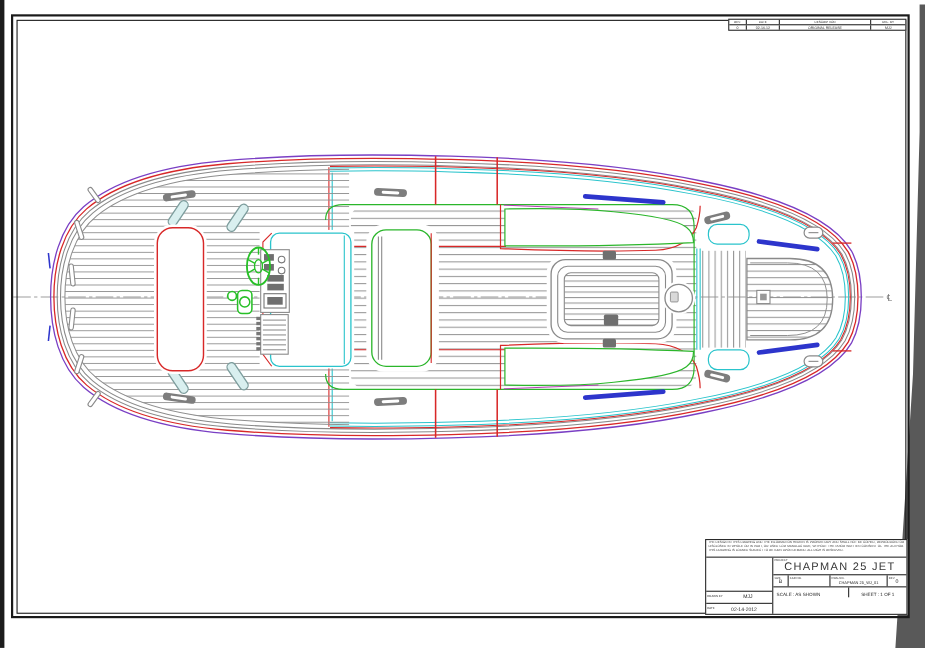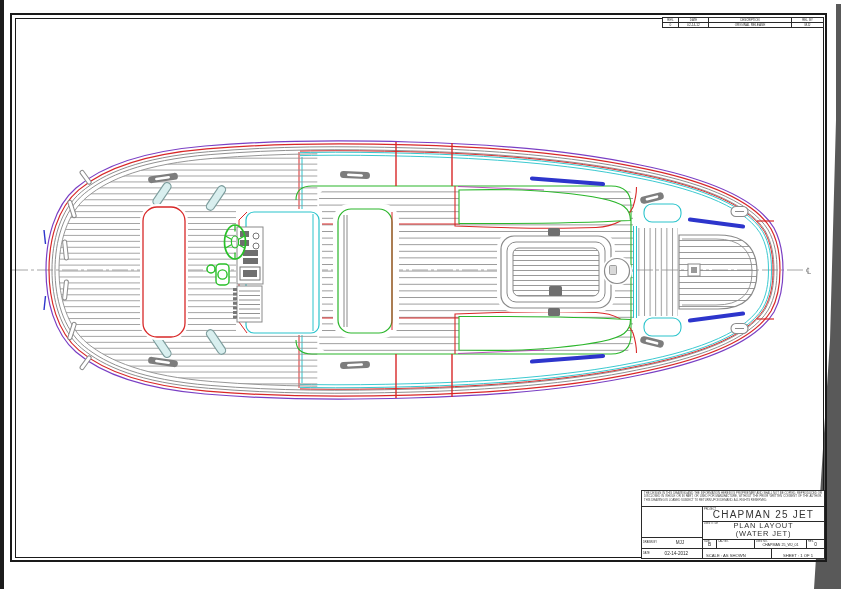--- a/index.html
+++ b/index.html
@@ -295,25 +295,20 @@
         <div class="tb-small-row">
           <span class="lbl">DATE</span>
           <span class="val">02-14-2012</span>
         </div>
       </div>
       <div class="tb-right">
         <div class="tb-cell tb-project">
           <span class="tb-lbl">PROJECT</span>
           <span class="big">CHAPMAN 25 JET</span>
         </div>
-        <div class="tb-cell tb-title">
-          <span class="tb-lbl">DWG TITLE</span>
-          <span class="med">PLAN LAYOUT</span>
-          <span class="med">(WATER JET)</span>
-        </div>
         <div class="tb-row1">
           <div class="tb-c tb-size">
             <span class="tb-lbl">SIZE</span>
             <span class="tb-v5">B</span>
           </div>
           <div class="tb-c tb-cad">
             <span class="tb-lbl">CAD NO.</span>
             <span class="tb-v4"></span>
           </div>
           <div class="tb-c tb-dwg">

